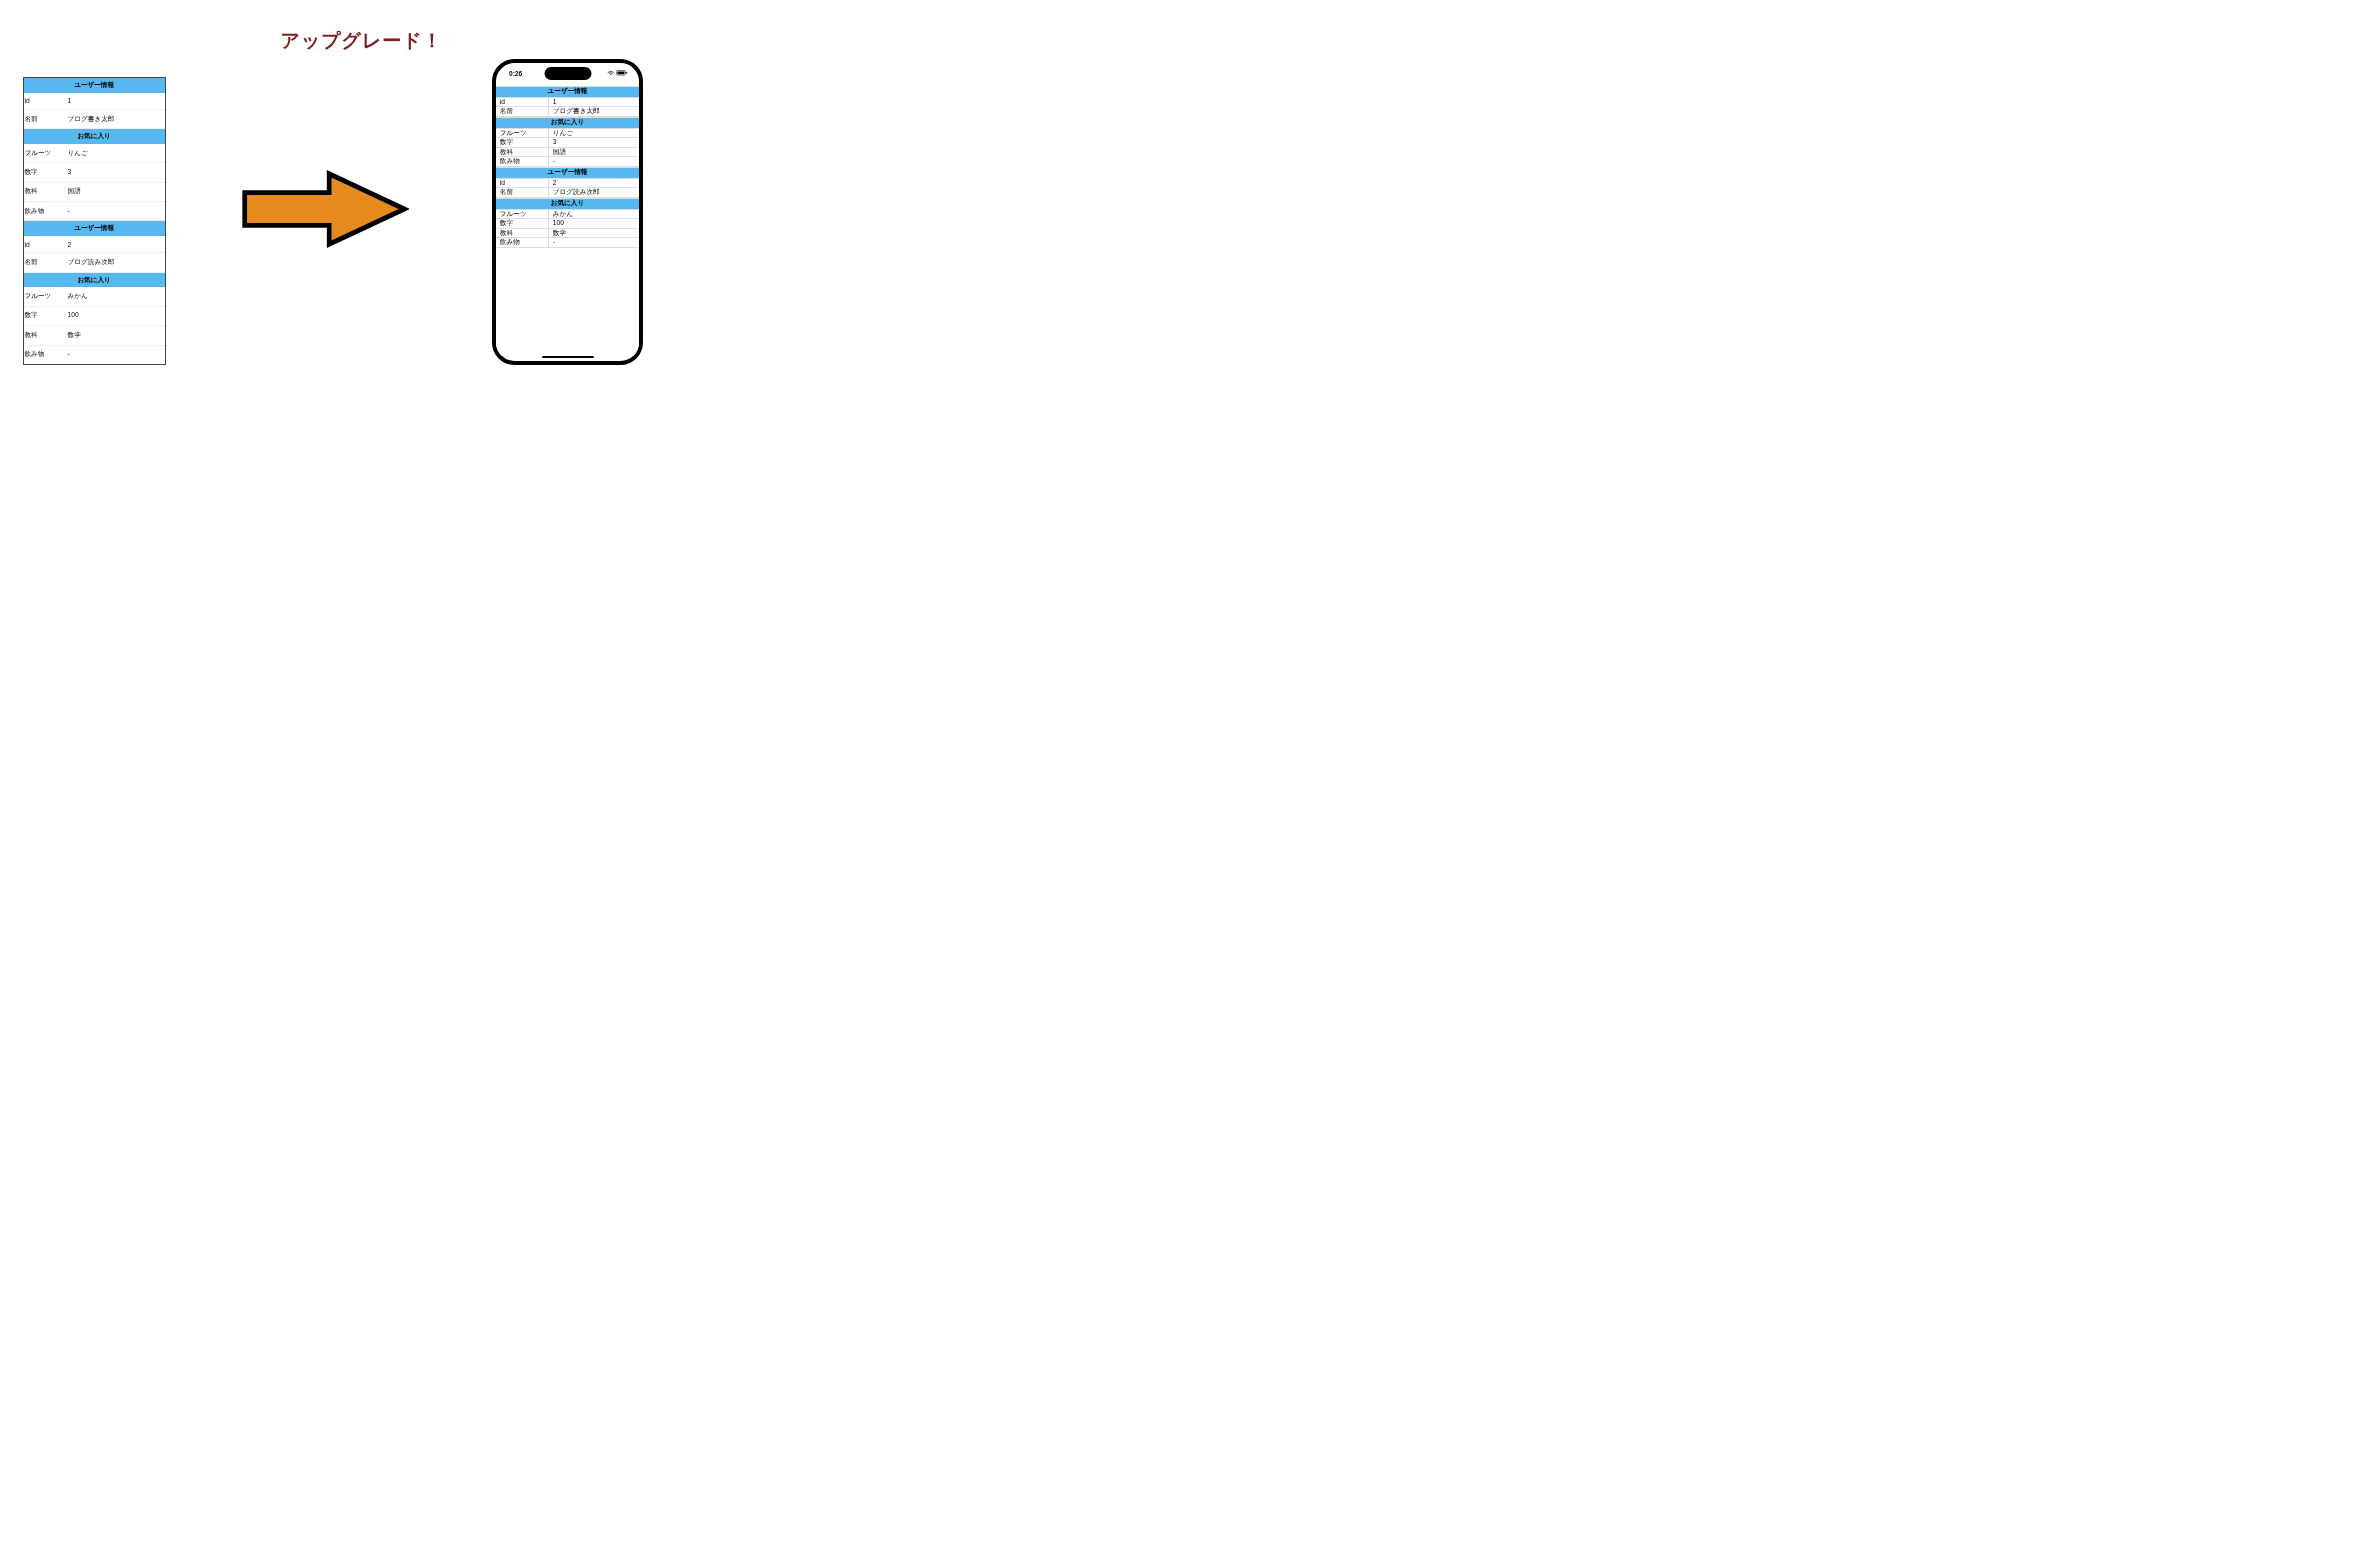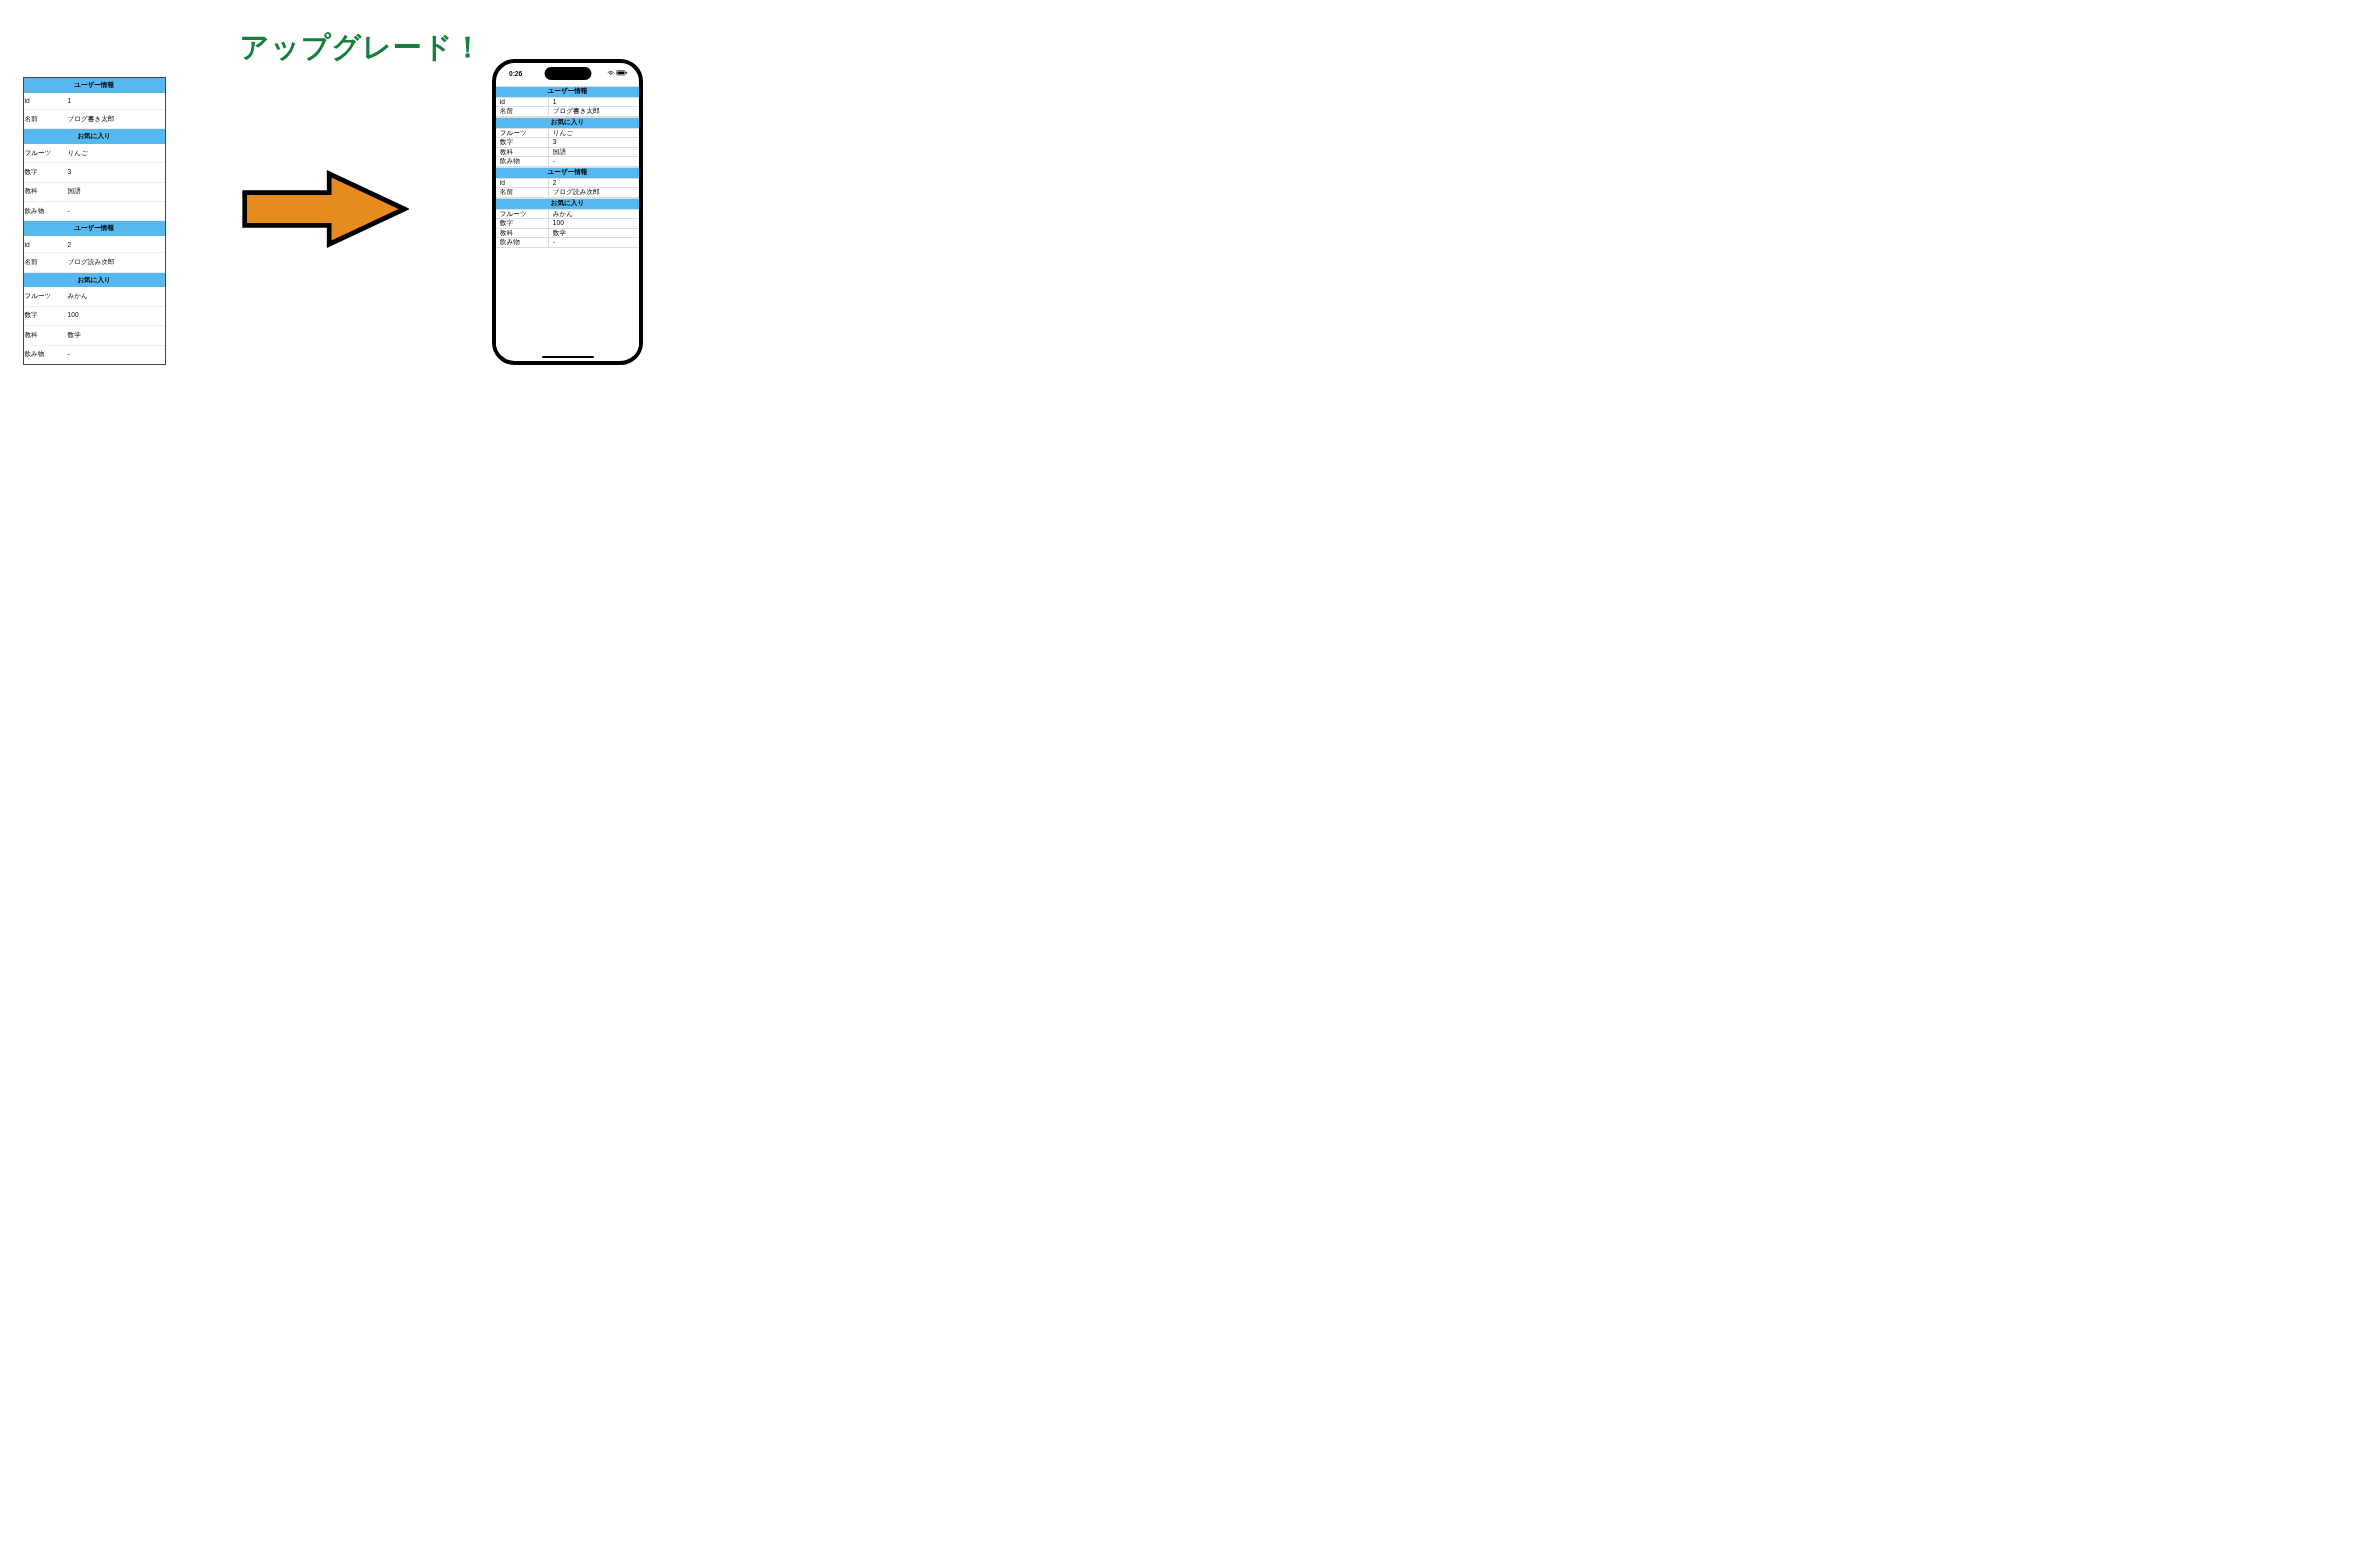--- a/index.html
+++ b/index.html
@@ -9,23 +9,23 @@
       width: 723px;
       height: 470px;
       position: relative;
     }
 
     .title {
       position: absolute;
       top: 28px;
       left: 50%;
       transform: translateX(-50%);
-      font-size: 29px;
+      font-size: 19px;
       font-weight: 700;
-      color: #15803d;
+      color: #7f1d1d;
       letter-spacing: 0.9px;
     }
 
     
     .left-panel {
       position: absolute;
       top: 77px;
       left: 22.6px;
       width: 143px;
       border: 0.5px solid #444;

